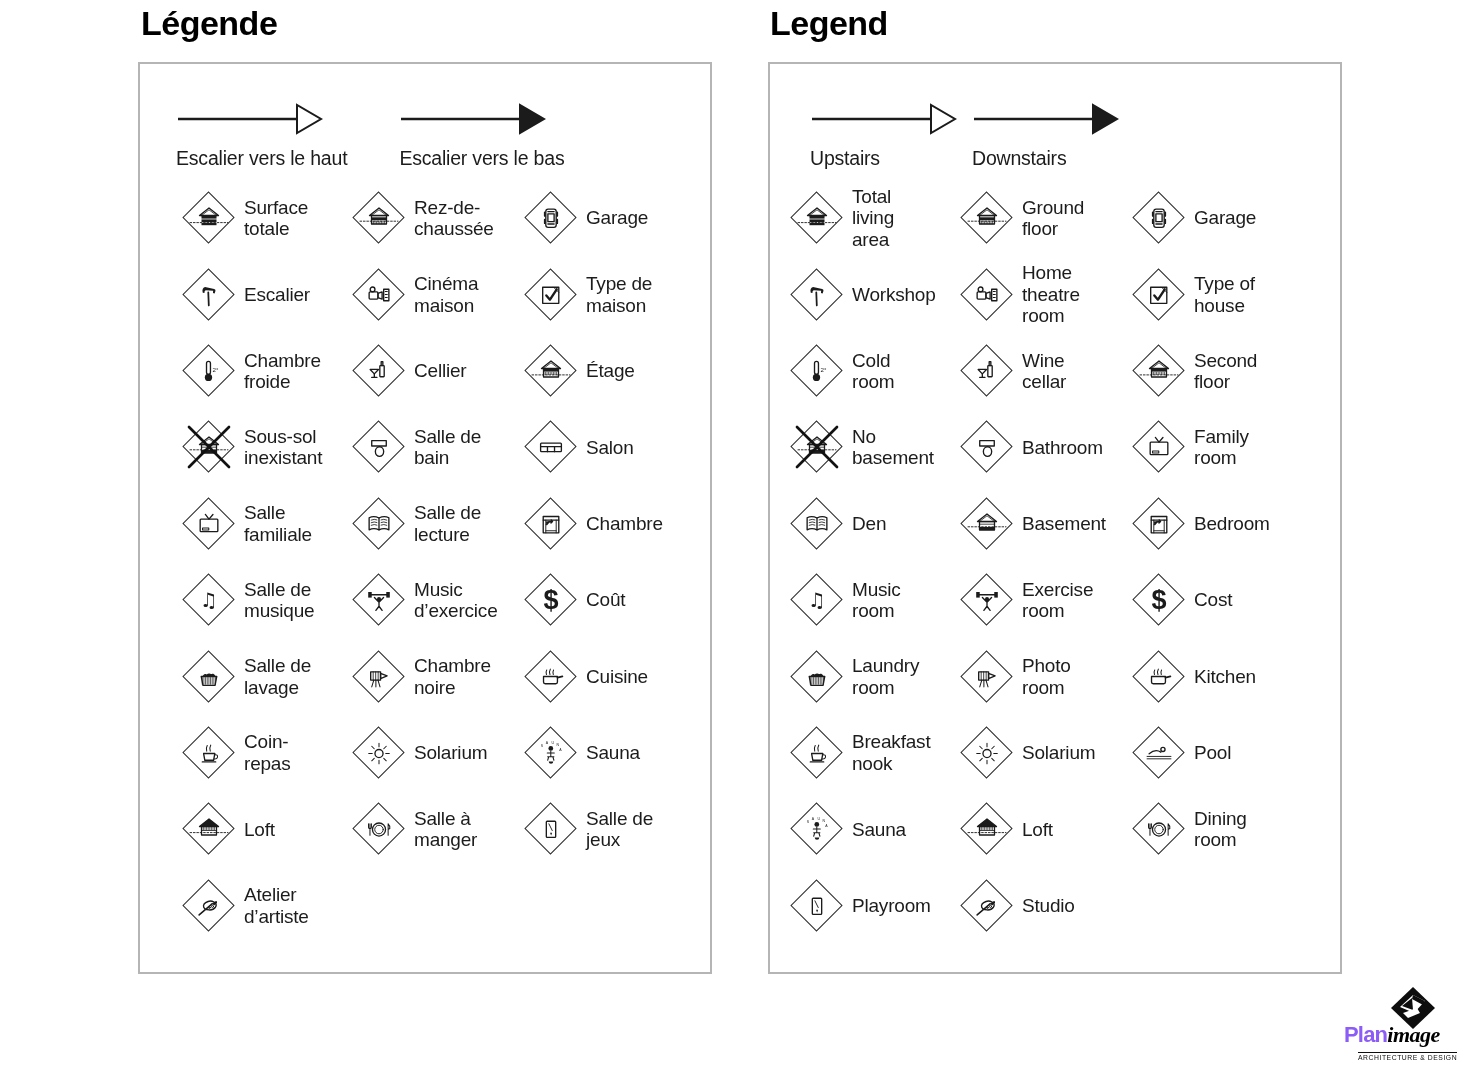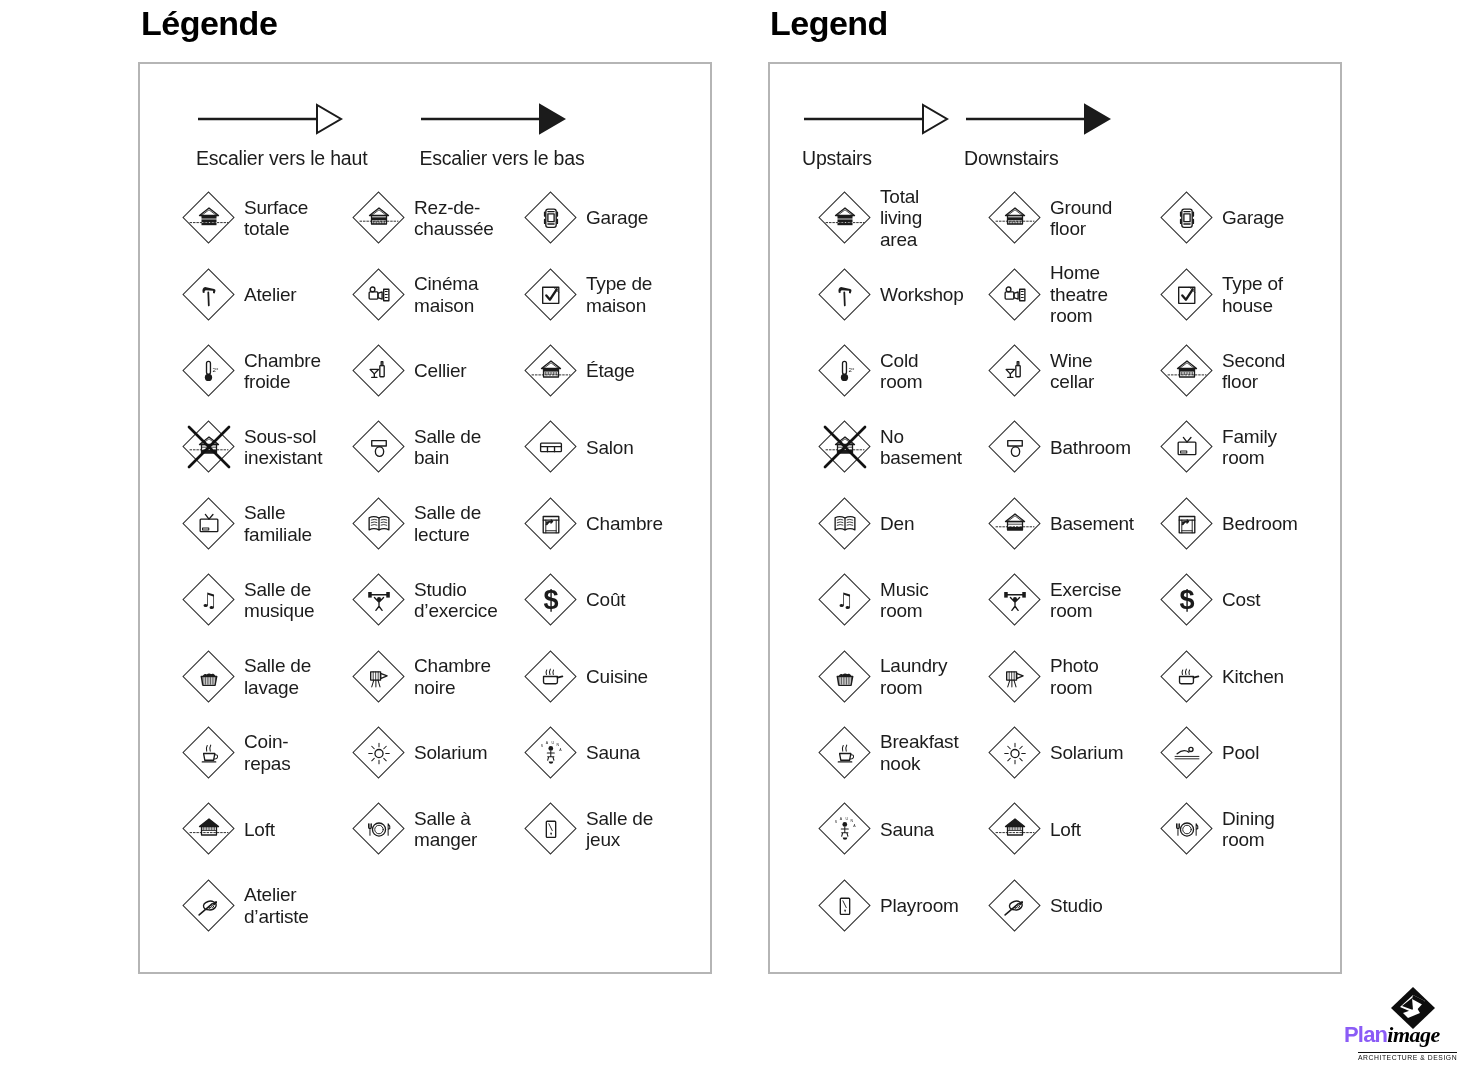--- a/index.html
+++ b/index.html
@@ -13,27 +13,27 @@
   #title-fr{left:141px;top:4px;}
   #title-en{left:770px;top:4px;}
   .panel{
     position:absolute;top:62px;width:570px;height:908px;
     border:2px solid #b5b5b5;background:#fff;box-sizing:content-box;
   }
   #panel-fr{left:138px;}
   #panel-en{left:768px;}
   .panel-inner{position:relative;width:100%;height:100%;}
   .stairs{display:flex;margin-top:35px;}
-  #panel-fr .stairs{padding-left:56px;gap:52px;}
-  #panel-en .stairs{padding-left:32px;gap:14px;}
+  #panel-fr .stairs{padding-left:36px;gap:52px;}
+  #panel-en .stairs{padding-left:40px;gap:14px;}
   .stair-block{display:flex;flex-direction:column;align-items:flex-start;}
   .stair-label{font-size:19.5px;margin-top:4px;white-space:nowrap;letter-spacing:-0.2px;}
   .grid{display:grid;margin-top:10px;grid-auto-rows:76.4px;align-items:center;}
   #panel-fr .grid{padding-left:42px;grid-template-columns:170px 172px auto;}
-  #panel-en .grid{padding-left:48px;grid-template-columns:170px 172px auto;}
+  #panel-en .grid{padding-left:20px;grid-template-columns:170px 172px auto;}
   .item{display:flex;align-items:center;}
   .icon-wrap{position:relative;width:54px;height:54px;flex:0 0 54px;}
   .diamond{
     position:absolute;left:8px;top:8px;width:37px;height:37px;
     border:1.4px solid #2a2a2a;transform:rotate(45deg);background:#fff;box-sizing:border-box;
   }
   .glyph{position:absolute;left:50%;top:50%;transform:translate(-50%,-50%);display:flex;align-items:center;justify-content:center;}
   .glyph svg{display:block;}
   .cross-overlay{position:absolute;left:0;top:0;}
   .t-glyph{font-family:"Liberation Sans",sans-serif;color:#1b1b1b;}
@@ -127,21 +127,21 @@
         <div class="item col1">
           <span class="icon-wrap">
             <span class="diamond"></span>
             <span class="glyph">
               <svg width="27" height="27" viewBox="0 0 26 26" fill="none" stroke="#1b1b1b" stroke-width="1.3" stroke-linecap="round" stroke-linejoin="round">
                 <path d="M12.3 10.5 L12.8 23" stroke-width="1.7"></path>
                 <path d="M7 10.8 Q5.8 6.2 9.2 5.2 L18 7.2 Q19.6 7.7 19.2 9.2 L18.4 11.6 L16.8 11 L17 8.8 L9.8 8.4 Q8.4 9.2 8.6 11 Z" fill="#1b1b1b" stroke="none"></path>
               </svg>
             </span>
           </span>
-          <span class="label">Atelier</span>
+          <span class="label">Escalier</span>
         </div>
         <div class="item col2">
           <span class="icon-wrap">
             <span class="diamond"></span>
             <span class="glyph">
               <svg width="27" height="27" viewBox="0 0 26 26" fill="none" stroke="#1b1b1b" stroke-width="1.3" stroke-linecap="round" stroke-linejoin="round">
                 <circle cx="6.8" cy="7.6" r="2.3"></circle>
                 <rect x="3.5" y="10" width="8.5" height="7" rx="1"></rect>
                 <polygon points="12,11.5 16,10 16,17 12,15.5"></polygon>
                 <rect x="17.5" y="7.5" width="5" height="11"></rect>
@@ -306,21 +306,21 @@
             <span class="glyph">
               <svg width="27" height="27" viewBox="0 0 26 26" fill="none" stroke="#1b1b1b" stroke-width="1.3" stroke-linecap="round" stroke-linejoin="round">
                 <path d="M4.5 8 H21.5" stroke-width="1.4"></path>
                 <rect x="2.6" y="5.3" width="3.4" height="5.4" fill="#1b1b1b" stroke="none"></rect>
                 <rect x="20" y="5.3" width="3.4" height="5.4" fill="#1b1b1b" stroke="none"></rect>
                 <circle cx="13" cy="12.2" r="2" fill="#1b1b1b" stroke="none"></circle>
                 <path d="M13 14.2 V19 M13 15.2 L8.6 10.6 M13 15.2 L17.4 10.6 M13 19 L10 23 M13 19 L16 23"></path>
               </svg>
             </span>
           </span>
-          <span class="label">Studio d’exercice</span>
+          <span class="label">Music d’exercice</span>
         </div>
         <div class="item col1">
           <span class="icon-wrap">
             <span class="diamond"></span>
             <span class="glyph">
               <span class="t-glyph" style="font-size:27px;font-weight:700;line-height:1;">$</span>
             </span>
           </span>
           <span class="label">Coût</span>
         </div>

